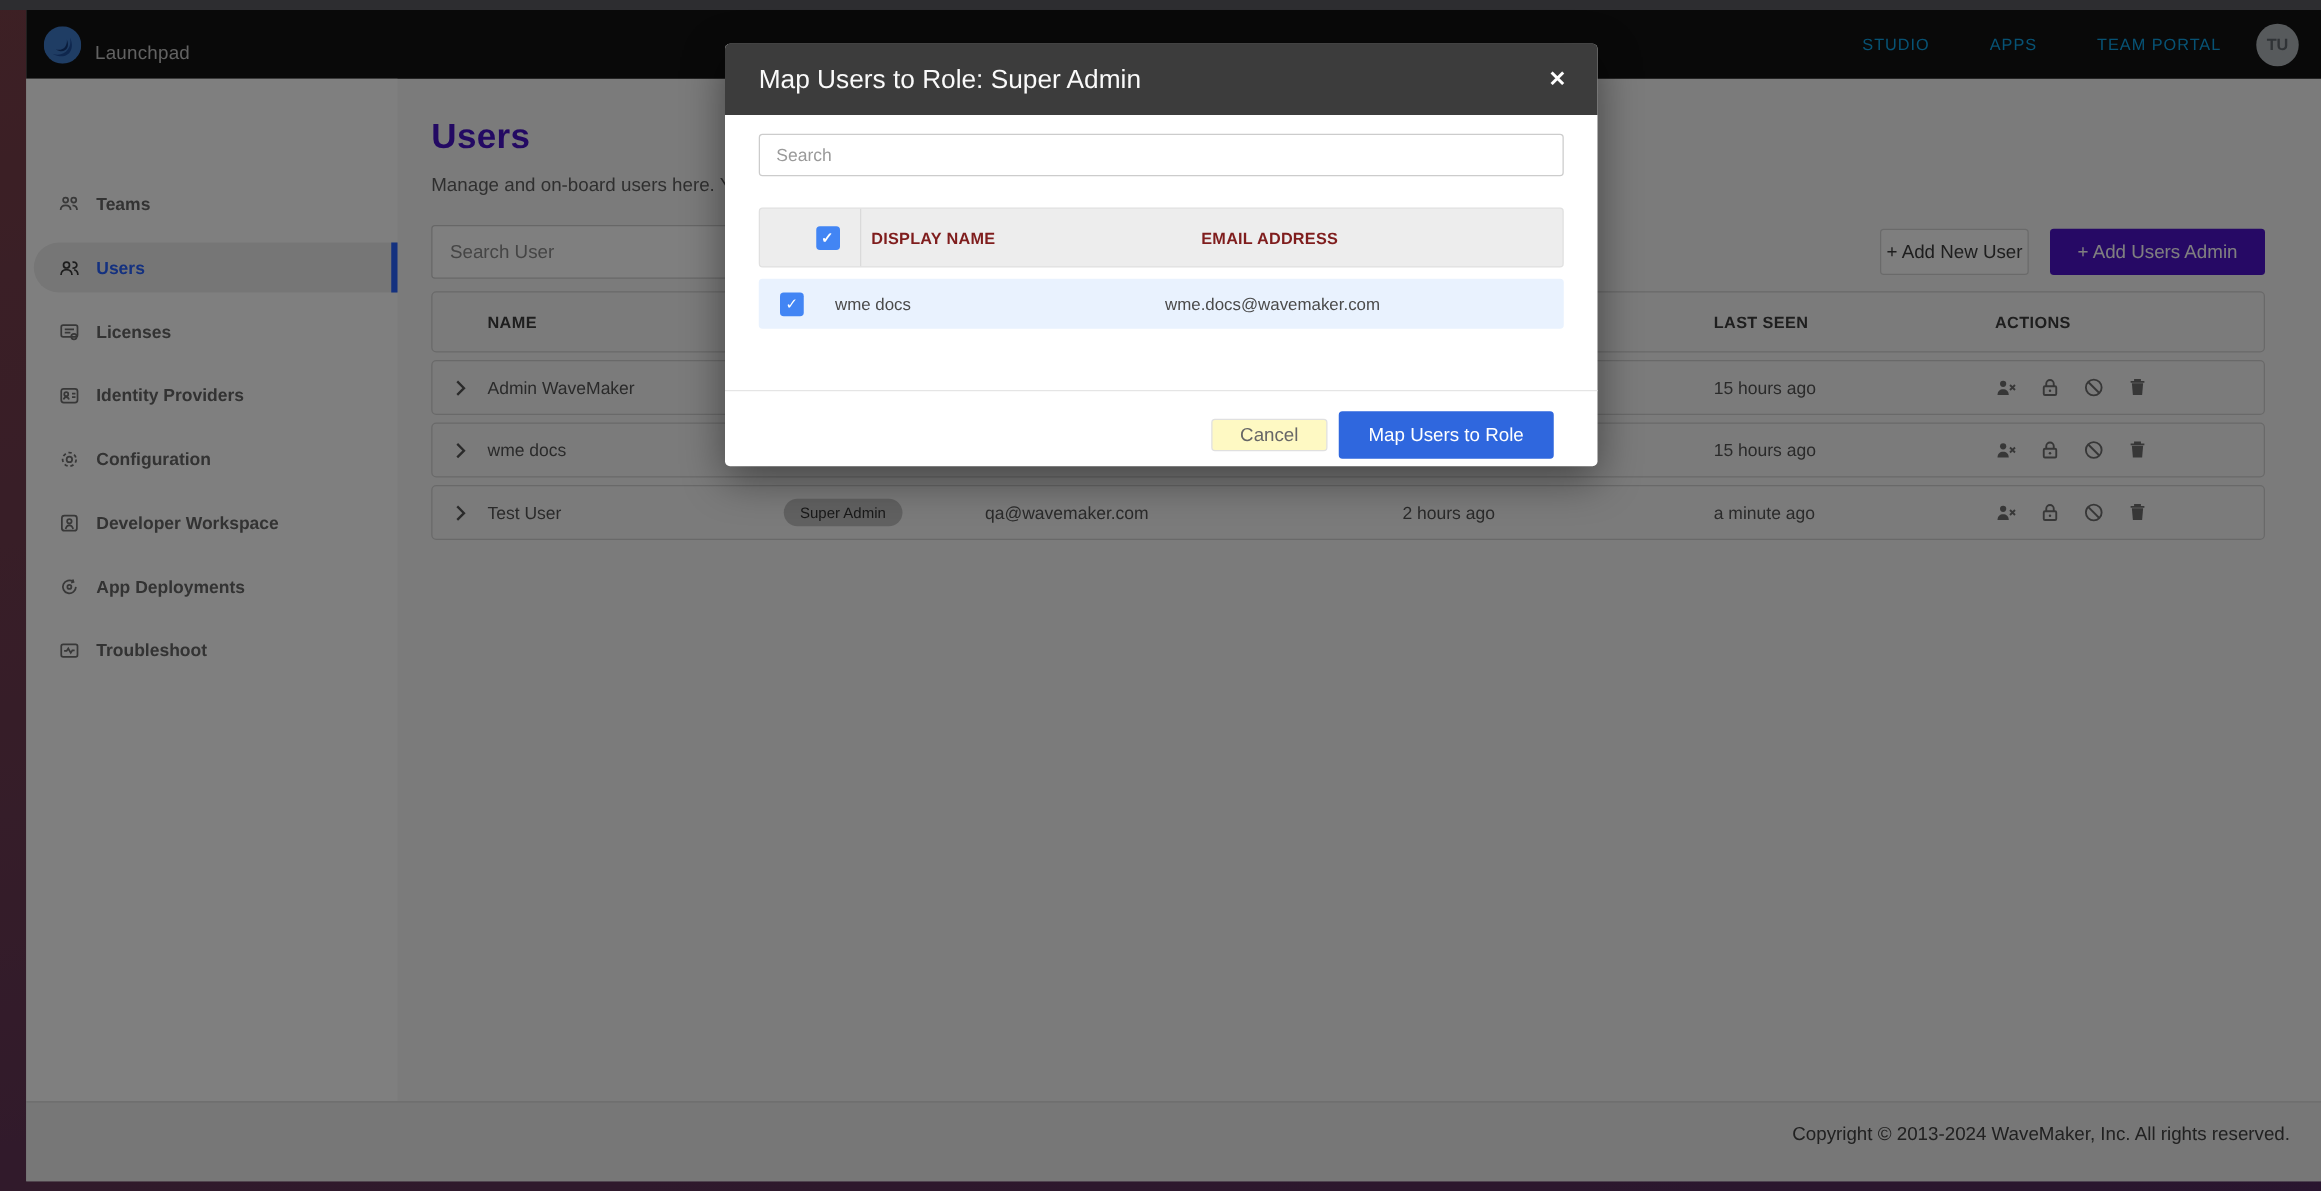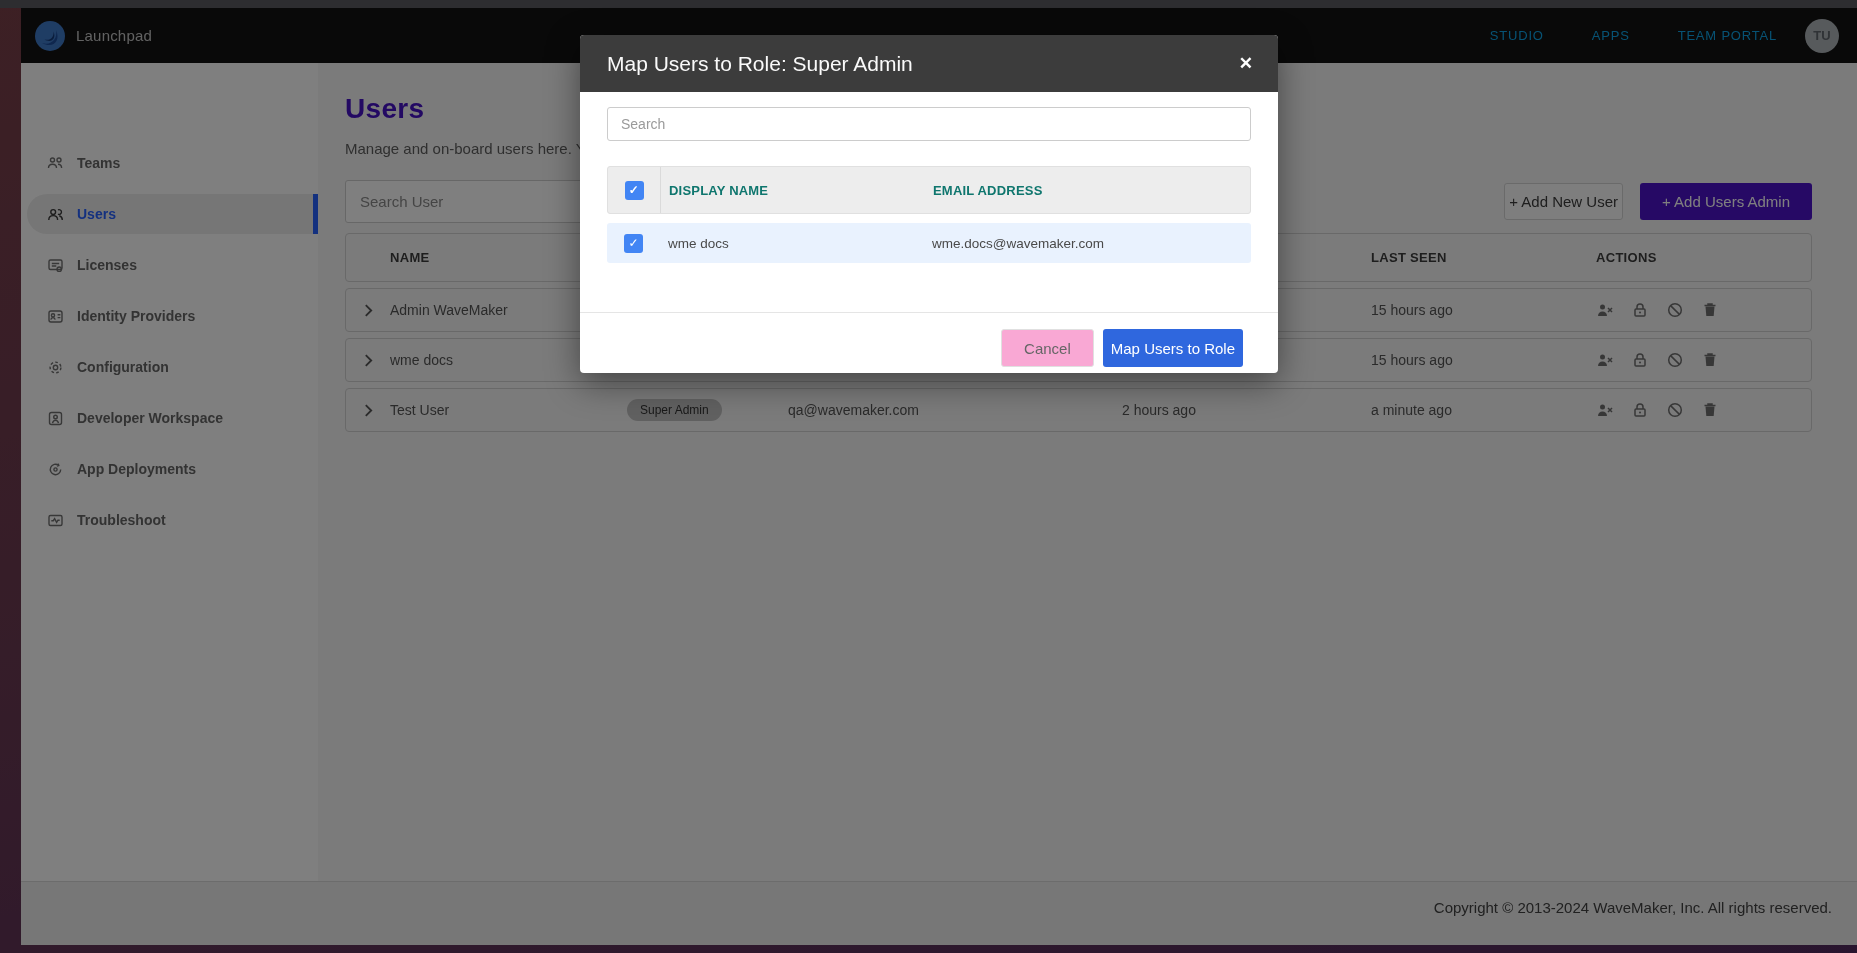--- a/index.html
+++ b/index.html
@@ -9,21 +9,21 @@
     background: linear-gradient(165deg, #7a4049 0%, #6b3a52 45%, #532b5e 100%);
     position: relative;
   }
   .top-strip { position:absolute; left:0; top:0; width:1857px; height:8px; background:#5a5a60; }
 
   
   .app { position:absolute; left:21px; top:8px; width:1836px; height:937px; background:#f6f6f6; display:flex; flex-direction:column; }
 
   
   .topbar { height:55px; background:#121212; display:flex; align-items:center; padding:0 18px 0 14px; flex:0 0 auto; }
-  .brand { display:flex; align-items:center; gap:11px; }
+  .brand { display:flex; align-items:flex-end; gap:11px; }
   .brand-name { color:#c4c4c4; font-size:15px; letter-spacing:.2px; }
   .topnav { margin-left:auto; display:flex; align-items:center; }
   .topnav a { color:#0ea5e9; font-size:13px; letter-spacing:.8px; text-decoration:none; margin-left:48px; }
   .avatar { width:34px; height:34px; border-radius:50%; background:#aeb4b9; color:#60666c; font-size:13px; font-weight:bold;
             display:flex; align-items:center; justify-content:center; margin-left:28px; }
 
   
   .body-row { flex:1 1 auto; display:flex; min-height:0; }
 
   
@@ -75,33 +75,33 @@
   .modal { position:absolute; left:580px; top:35px; width:698px; z-index:50; background:#fff; border-radius:4px;
            box-shadow:0 10px 34px rgba(0,0,0,.45); }
   .modal-header { height:57px; background:#3c3c3c; border-radius:4px 4px 0 0; display:flex; align-items:center; padding:0 25px 0 27px; }
   .modal-title { color:#fafafa; font-size:21px; }
   .modal-close { margin-left:auto; color:#ffffff; font-size:17px; font-weight:900; cursor:pointer; line-height:1; }
   .modal-body { padding:15px 27px 0; }
   .modal-search { width:100%; height:34px; border:1px solid #cccccc; border-radius:3px; padding:0 13px; font-size:14px;
                   color:#333; font-family:"Liberation Sans",sans-serif; }
   .modal-search::placeholder { color:#9a9a9a; }
   .mhead { margin-top:25px; height:48px; background:#ededed; border:1px solid #e0e0e0; border-radius:3px;
-           display:flex; align-items:center; font-size:13px; font-weight:bold; color:#0f766e; letter-spacing:.2px; }
+           display:flex; align-items:center; font-size:13px; font-weight:bold; color:#7f1d1d; letter-spacing:.2px;padding-left:28px; }
   .mrow { margin-top:9px; height:40px; background:#e9f2fe; border-radius:3px; display:flex; align-items:center;
           font-size:13.5px; color:#4a4a4a; }
   .cb-cell { flex:0 0 53px; display:flex; justify-content:center; align-self:stretch; align-items:center; }
   .mhead .cb-cell { border-right:1px solid #dadada; }
   .dn-cell { flex:0 0 272px; padding-left:8px; }
   .em-cell { flex:1; }
   .checkbox { width:19px; height:19px; border-radius:3px; background:#4285f4; color:#fff; font-size:12px;
               display:flex; align-items:center; justify-content:center; cursor:pointer; }
   .checkbox::after { content:"✓"; }
   .modal-footer { margin-top:49px; border-top:1px solid #e5e5e5; padding:16px 35px 6px; display:flex; justify-content:flex-end; align-items:center; gap:9px; }
-  .btn-cancel { height:38px; padding:0 22px; background:#f9a8d4; border:1px solid #e0e0e0; color:#666; border-radius:3px; }
-  .btn-primary { height:38px; padding:0 8px; background:#2f67de; border:none; color:#fff; border-radius:3px; }
+  .btn-cancel { height:26px; padding:0 22px; background:#fef9c3; border:1px solid #e0e0e0; color:#666; border-radius:3px; }
+  .btn-primary { height:38px; padding:0 24px; background:#2f67de; border:none; color:#fff; border-radius:3px; }
 </style>
 </head>
 <body>
 
 <div class="top-strip"></div>
 
 <div class="app">
 
   <div class="topbar">
     <div class="brand">

